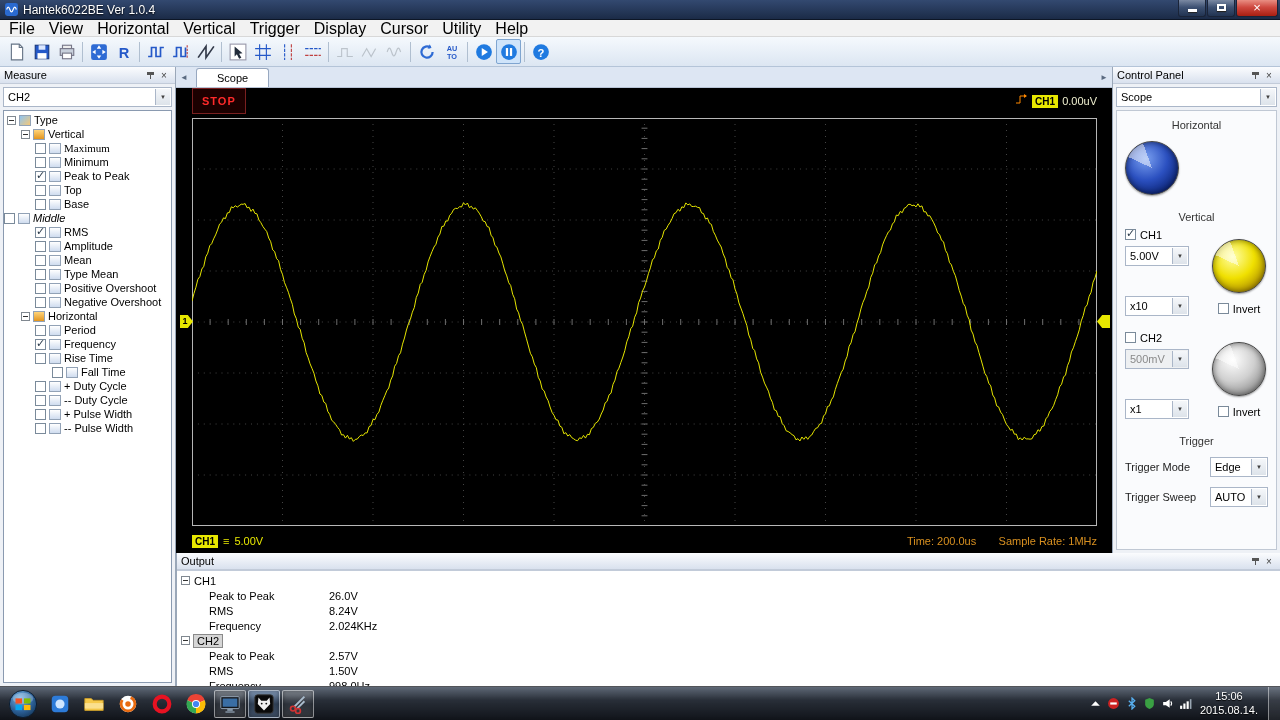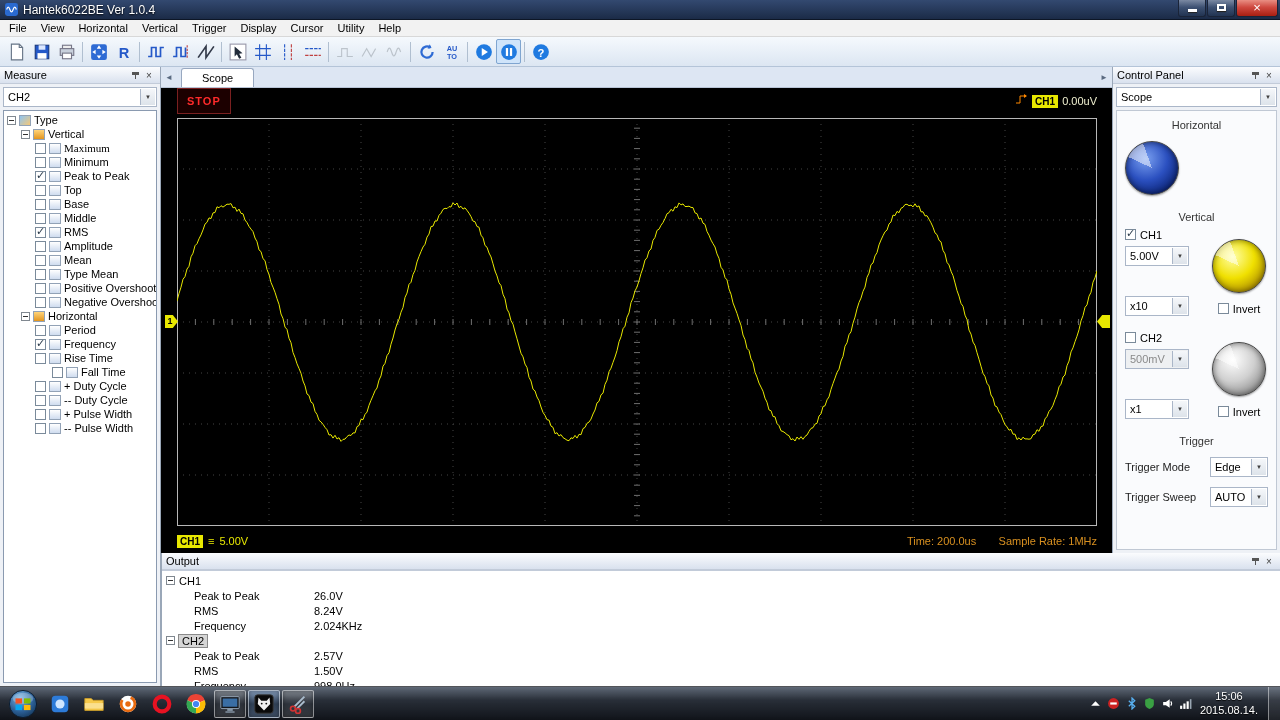--- a/index.html
+++ b/index.html
@@ -12,33 +12,33 @@
   .app-ico svg{width:13px;height:13px;display:block;margin-right:5px;}
   .title-text{font-size:12px;line-height:20px;text-shadow:0 1px 2px #000;}
   .win-btns{display:flex;height:20px;align-items:flex-start;margin-right:2px;}
   .wbtn{width:28px;height:17px;border:1px solid #1a2438;border-top:none;border-radius:0 0 3px 3px;background:linear-gradient(rgba(255,255,255,.35),rgba(120,140,170,.25) 45%,rgba(40,60,90,.3));display:flex;align-items:center;justify-content:center;color:#fff;font-size:11px;margin-left:1px;}
   .wbtn.close{width:42px;background:linear-gradient(#e98e83,#cf4940 45%,#a81e11);font-size:13px;}
   .min-glyph{width:9px;height:3px;background:#fff;margin-top:6px;box-shadow:0 1px 1px #222;}
   .max-glyph{width:9px;height:7px;border:2px solid #fff;box-shadow:0 1px 1px #222;}
 
   
   .menubar{height:17px;background:#f2f2f2;display:flex;align-items:center;padding-left:2px;border-bottom:1px solid #d8d8d8;}
-  .menu-item{padding:0 7px;line-height:17px;font-size:11px;}
+  .menu-item{padding:0 7px;line-height:17px;font-size:16px;}
 
   
   .toolbar{height:30px;background:linear-gradient(#f5f9fd,#dce6f2);border-bottom:1px solid #b4c4d8;display:flex;align-items:center;padding-left:4px;}
   .tb-btn{width:25px;height:25px;display:flex;align-items:center;justify-content:center;border-radius:2px;border:1px solid transparent;}
   .tb-btn.pressed{border:1px solid #7fa5d0;background:#cfe4fa;}
   .tb-btn.disabled{opacity:.55;}
   .tb-ico svg{width:18px;height:18px;display:block;}
   .tb-sep{width:1px;height:20px;background:#b0bfd0;margin:0 3px;}
 
   
   .workspace{flex:1;display:flex;min-height:0;}
-  .left-panel{width:161px;background:#eef1f6;border-right:1px solid #9aa7b8;display:flex;flex-direction:column;}
+  .left-panel{width:176px;background:#eef1f6;border-right:1px solid #9aa7b8;display:flex;flex-direction:column;}
   .panel-header{height:17px;background:linear-gradient(#fbfcfe,#d9e1ee);border-bottom:1px solid #c2cbd9;display:flex;align-items:center;padding:0 4px;font-size:11px;flex:0 0 auto;}
   .ph-btn{width:14px;height:13px;display:flex;align-items:center;justify-content:center;font-size:10px;color:#444;}
   .pin{width:7px;height:9px;position:relative;display:inline-block;}
   .pin:before{content:"";position:absolute;left:0;top:1px;width:7px;height:3px;background:#555;}
   .pin:after{content:"";position:absolute;left:3px;top:4px;width:1px;height:4px;background:#555;}
 
   .combo{height:20px;background:#fff;border:1px solid #aab6c8;display:flex;align-items:center;font-size:11px;position:relative;padding-left:4px;}
   .combo .combo-btn{position:absolute;right:1px;top:1px;bottom:1px;width:15px;background:linear-gradient(#f5f7fa,#dde3ea);border-left:1px solid #aab6c8;display:flex;align-items:center;justify-content:center;font-size:6px;color:#404040;}
   .combo.mode{margin:3px;}
   .combo.small{width:64px;}
@@ -369,21 +369,21 @@
           <div class="tree-row" style="padding-left: 31px;">
             <span class="cb"></span>
             <span class="mi item"></span>
             <span class="tlabel">Top</span>
           </div>
           <div class="tree-row" style="padding-left: 31px;">
             <span class="cb"></span>
             <span class="mi item"></span>
             <span class="tlabel">Base</span>
           </div>
-          <div class="tree-row" style="padding-left: 31px;">
+          <div class="tree-row" style=" font-style: italic;">
             <span class="cb"></span>
             <span class="mi item"></span>
             <span class="tlabel">Middle</span>
           </div>
           <div class="tree-row" style="padding-left: 31px;">
             <span class="cb checked"></span>
             <span class="mi item"></span>
             <span class="tlabel">RMS</span>
           </div>
           <div class="tree-row" style="padding-left: 31px;">

